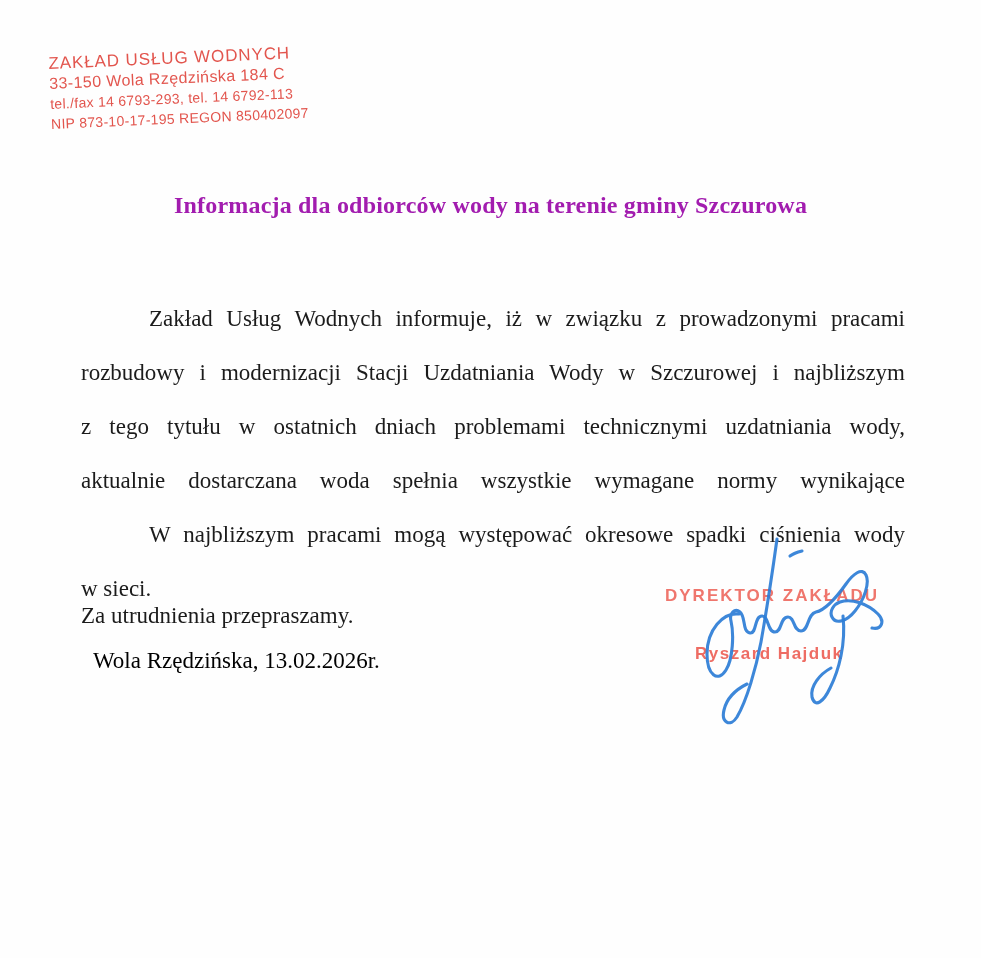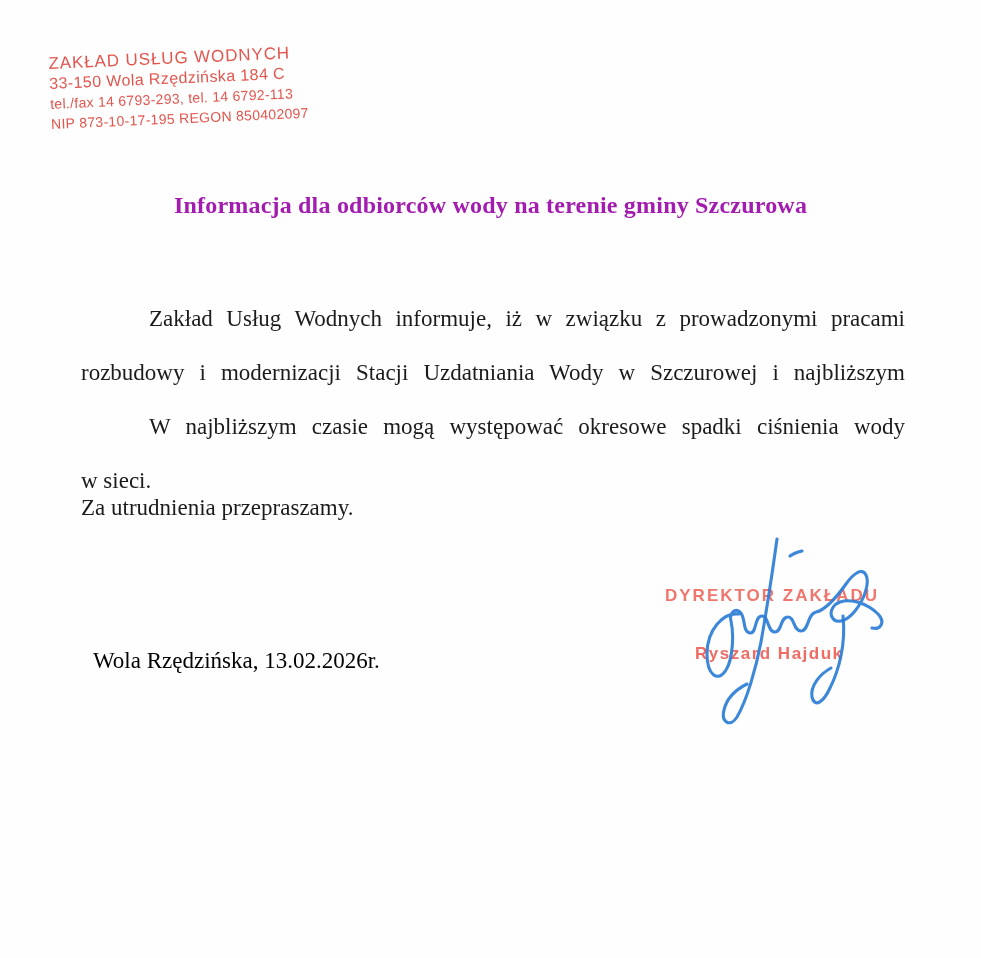--- a/index.html
+++ b/index.html
@@ -115,21 +115,23 @@
     <div class="s2">33-150 Wola Rzędzińska 184 C</div>
     <div class="s3">tel./fax 14 6793-293, tel. 14 6792-113</div>
     <div class="s4">NIP 873-10-17-195  REGON 850402097</div>
   </div>
 
   <div class="doc-title">Informacja dla odbiorców wody na terenie gminy Szczurowa</div>
 
   <div class="body-block">
     <div class="bline j indent">Zakład Usług Wodnych informuje, iż w związku z prowadzonymi pracami</div>
     <div class="bline j">rozbudowy i modernizacji Stacji Uzdatniania Wody w Szczurowej i najbliższym</div>
-    <div class="bline j indent">W najbliższym czasie mogą występować okresowe spadki ciśnienia wody</div>
+    <div class="bline j">z tego tytułu w ostatnich dniach problemami technicznymi uzdatniania wody,</div>
+    <div class="bline j">aktualnie dostarczana woda spełnia wszystkie wymagane normy wynikające</div>
+    <div class="bline j indent">W najbliższym pracami mogą występować okresowe spadki ciśnienia wody</div>
     <div class="bline">w sieci.</div>
     <div class="bline">Za utrudnienia przepraszamy.</div>
   </div>
 
   <div class="dateline">Wola Rzędzińska, 13.02.2026r.</div>
 
   <div class="sig-block">
     <div class="sig-role">DYREKTOR ZAKŁADU</div>
     <div class="sig-name">Ryszard Hajduk</div>
     <svg class="sig-ink" viewBox="0 0 320 220" aria-hidden="true">

